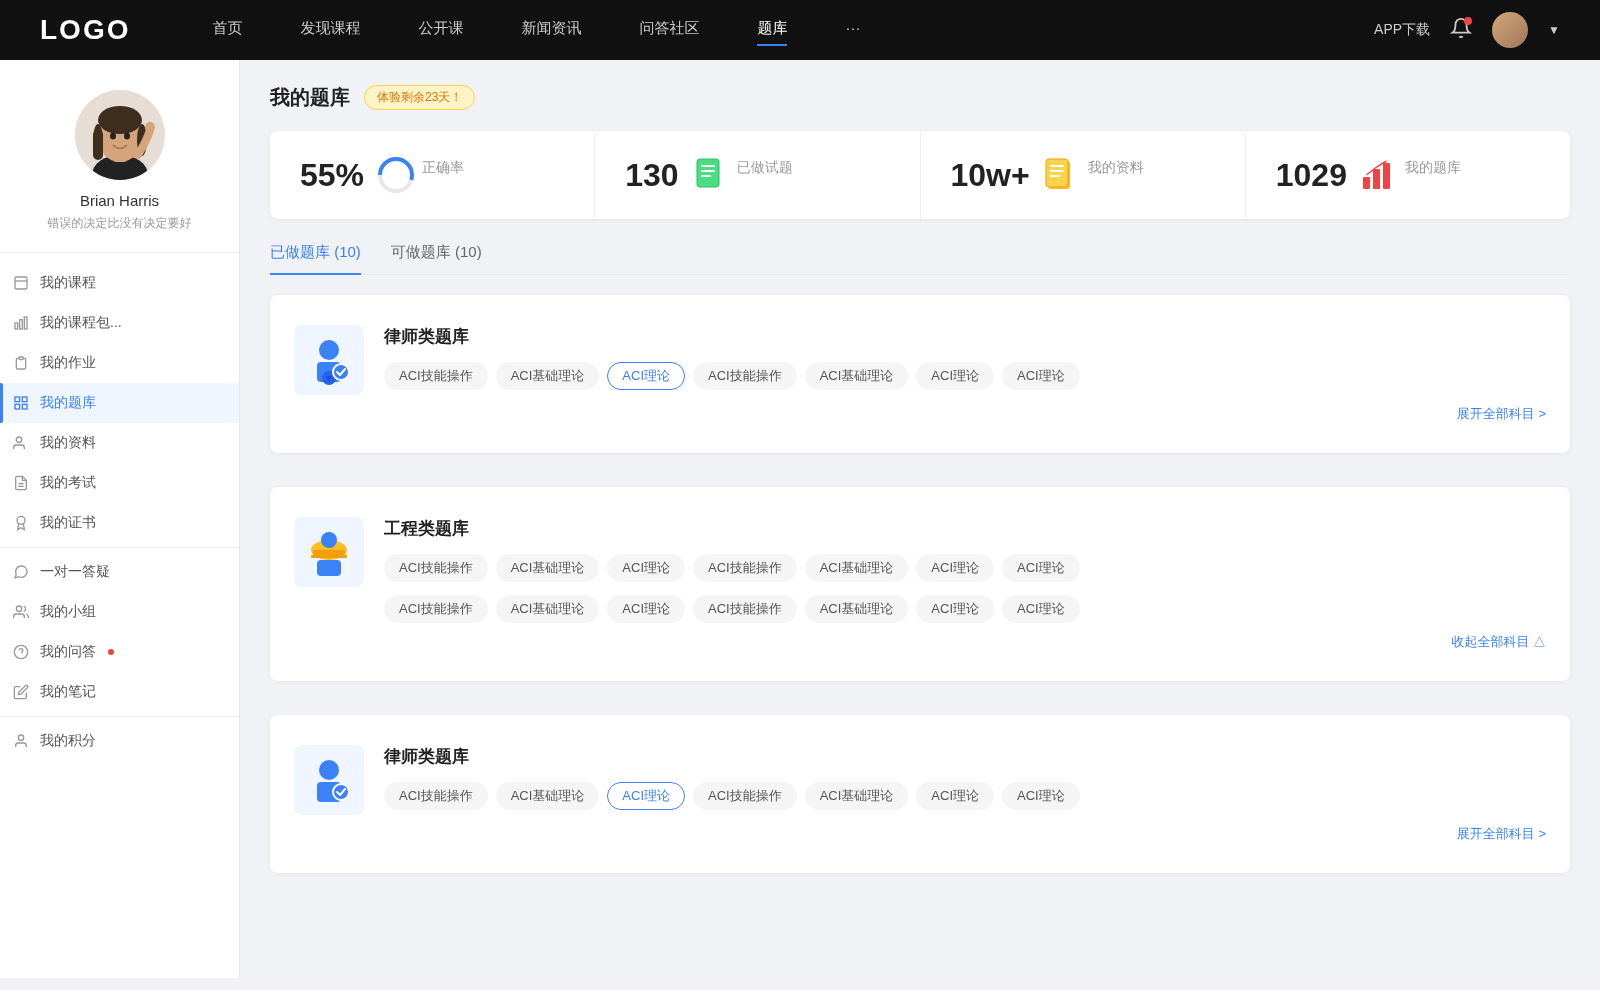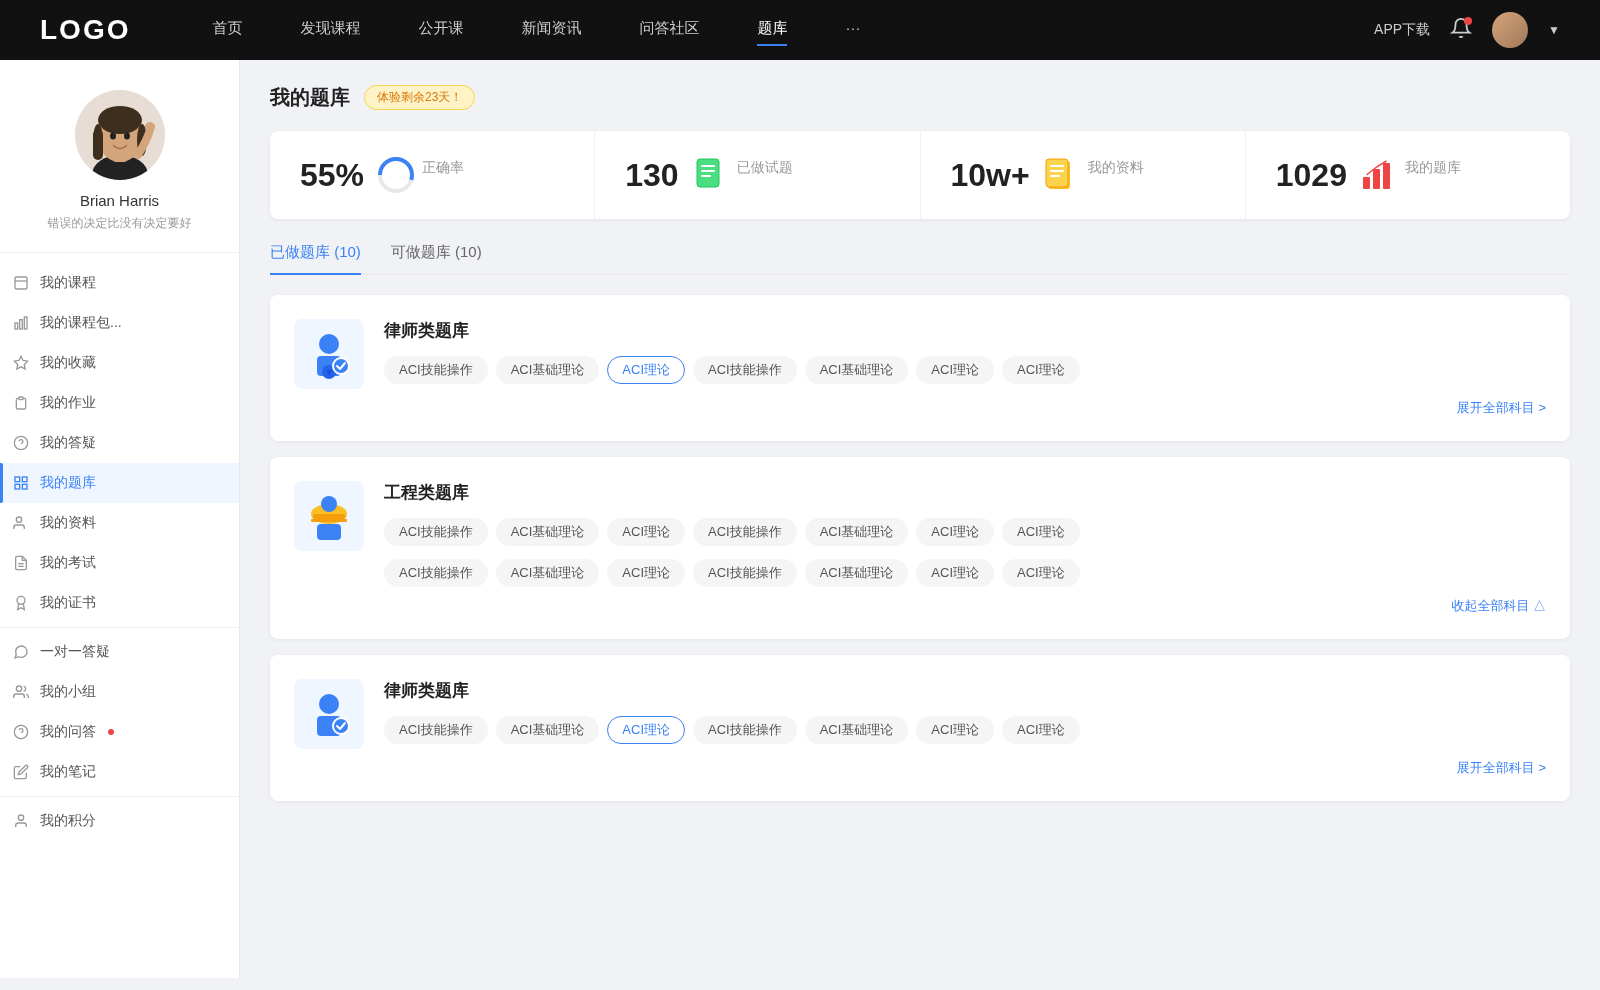--- a/index.html
+++ b/index.html
@@ -288,22 +288,22 @@
       left: 0;
       right: 0;
       height: 2px;
       background: #3b82f6;
     }
 
     
     .bank-card {
       background: white;
       border-radius: 8px;
-      padding: 24px 24px;
-      margin-bottom: 16px;
+      padding: 30px 24px;
+      margin-bottom: 34px;
       box-shadow: 0 1px 4px rgba(0,0,0,0.06);
     }
     .bank-card-header {
       display: flex;
       align-items: flex-start;
       gap: 20px;
     }
     .bank-icon {
       width: 70px;
       height: 70px;
@@ -448,43 +448,25 @@
               <rect x="3" y="12" width="4" height="9"></rect>
               <rect x="10" y="7" width="4" height="14"></rect>
               <rect x="17" y="3" width="4" height="18"></rect>
             </svg>
         </span>
         <span>我的课程包...</span>
       </div>
       <div class="menu-item">
         <span class="icon">
           <svg width="16" height="16" viewBox="0 0 24 24" fill="none" stroke="currentColor" stroke-width="2">
-              <polygon points="12 2 15.09 8.26 22 9.27 17 14.14 18.18 21.02 12 17.77 5.82 21.02 7 14.14 2 9.27 8.91 8.26 12 2"></polygon>
-            </svg>
-        </span>
-        <span>我的收藏</span>
-      </div>
-      <div class="menu-item">
-        <span class="icon">
-          <svg width="16" height="16" viewBox="0 0 24 24" fill="none" stroke="currentColor" stroke-width="2">
               <path d="M9 5H7a2 2 0 0 0-2 2v12a2 2 0 0 0 2 2h10a2 2 0 0 0 2-2V7a2 2 0 0 0-2-2h-2"></path>
               <rect x="9" y="3" width="6" height="4" rx="1"></rect>
             </svg>
         </span>
         <span>我的作业</span>
-      </div>
-      <div class="menu-item">
-        <span class="icon">
-          <svg width="16" height="16" viewBox="0 0 24 24" fill="none" stroke="currentColor" stroke-width="2">
-              <circle cx="12" cy="12" r="10"></circle>
-              <path d="M9.09 9a3 3 0 0 1 5.83 1c0 2-3 3-3 3"></path>
-              <line x1="12" y1="17" x2="12.01" y2="17"></line>
-            </svg>
-        </span>
-        <span>我的答疑</span>
       </div>
       <div class="menu-item active">
         <span class="icon">
           <svg width="16" height="16" viewBox="0 0 24 24" fill="none" stroke="#3b82f6" stroke-width="2">
               <rect x="3" y="3" width="7" height="7"></rect>
               <rect x="14" y="3" width="7" height="7"></rect>
               <rect x="3" y="14" width="7" height="7"></rect>
               <rect x="14" y="14" width="7" height="7"></rect>
             </svg>
         </span>

